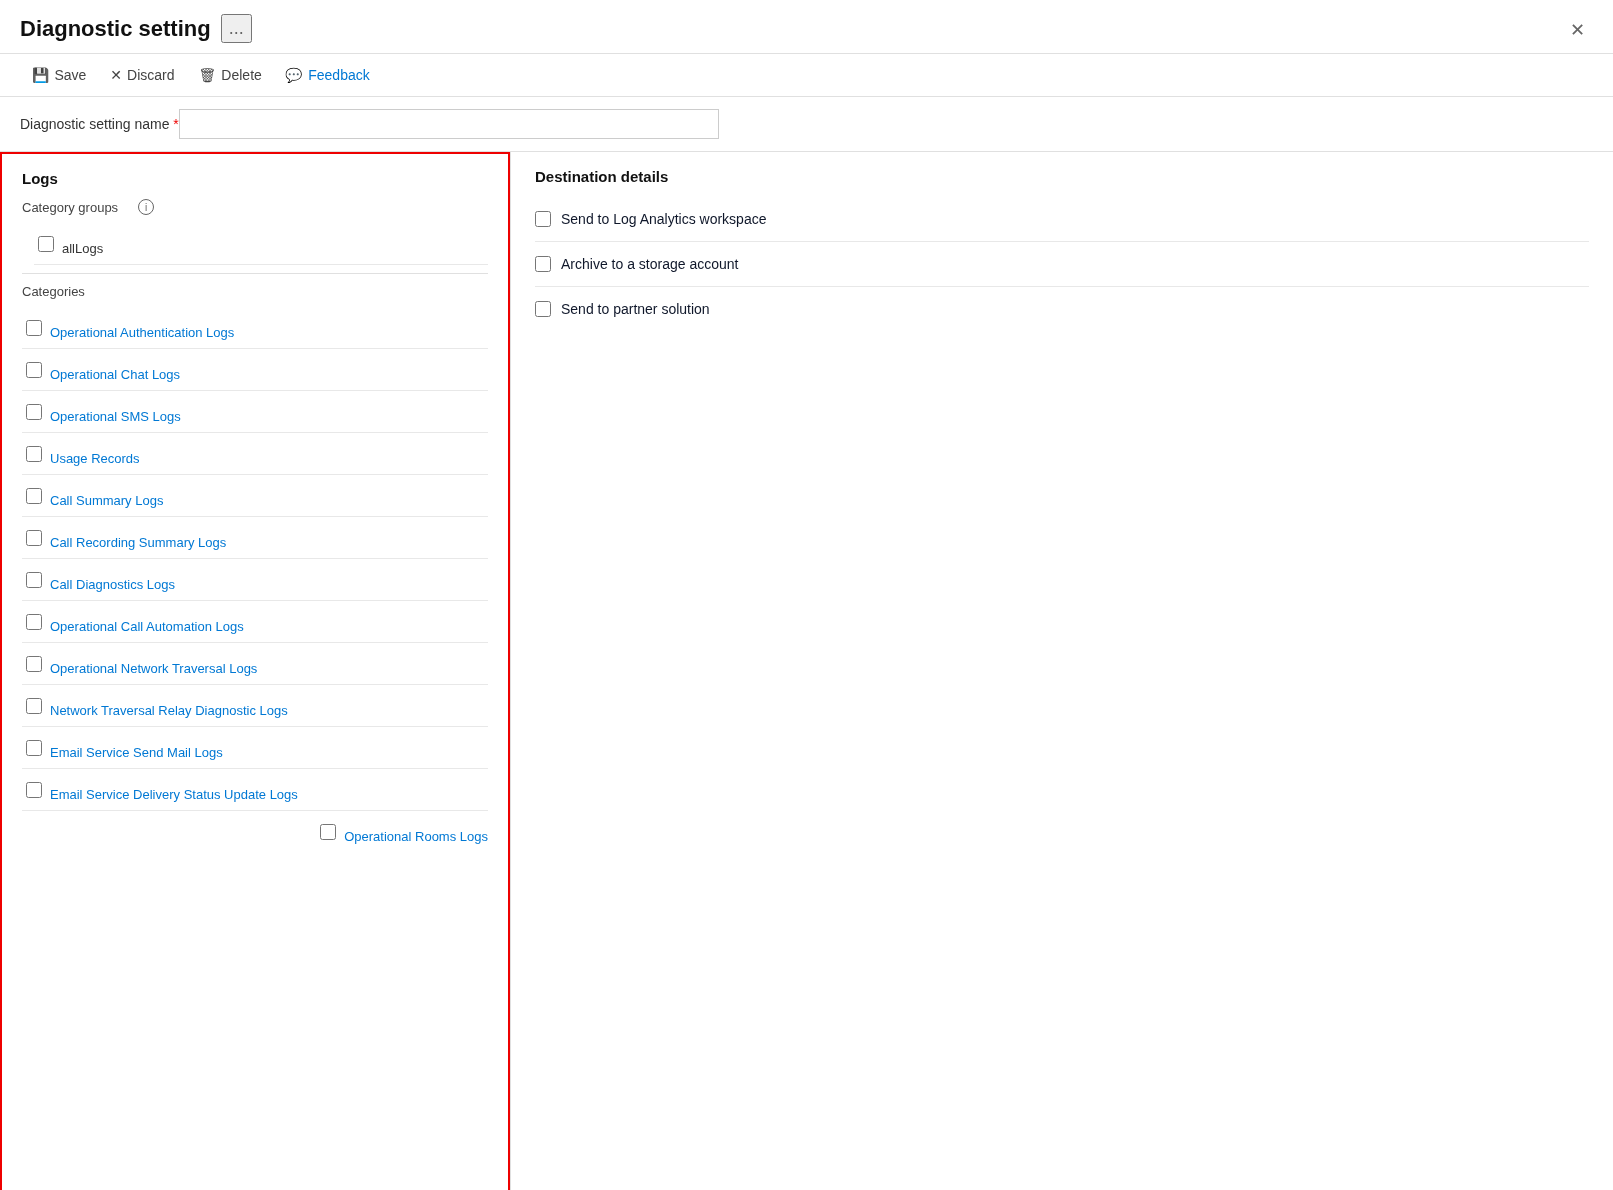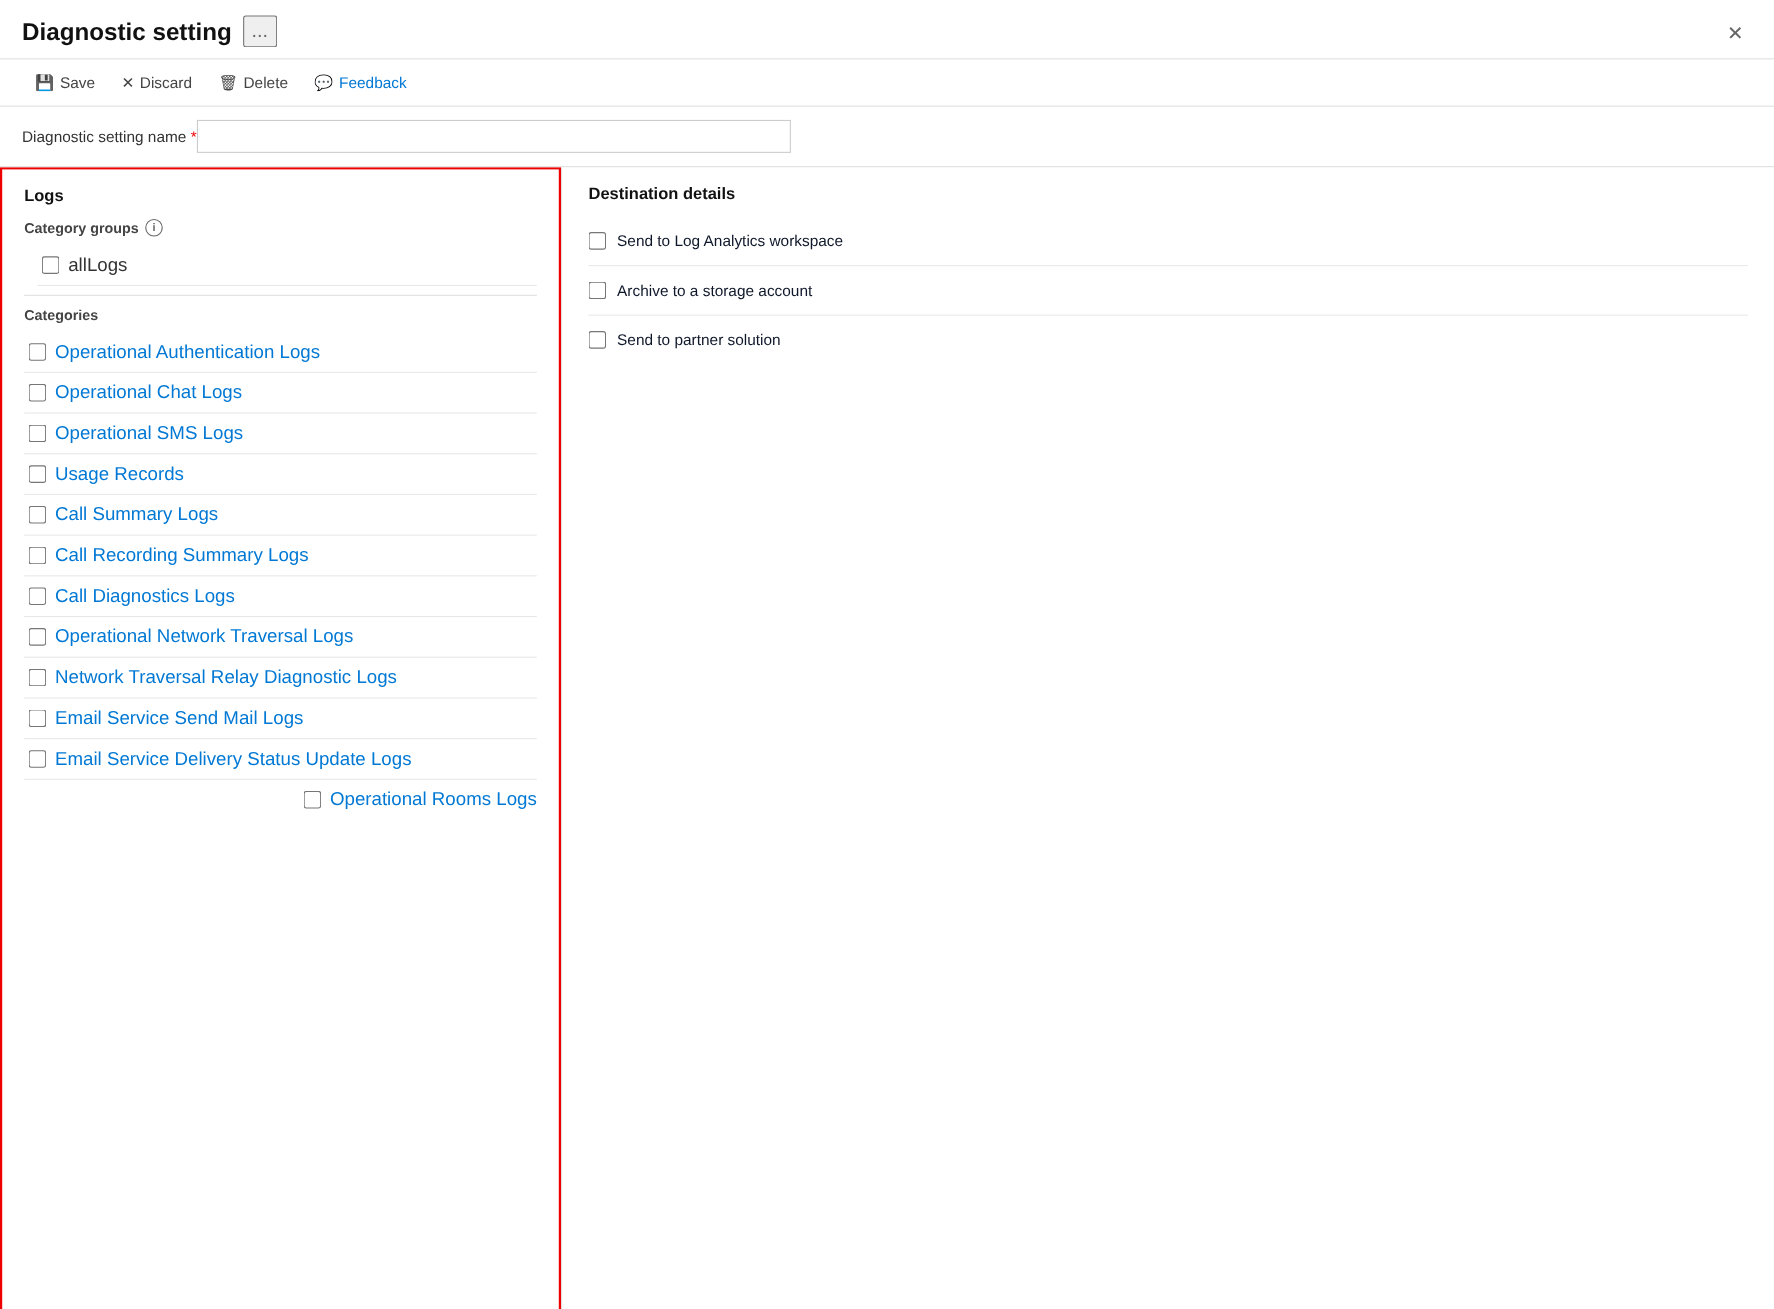--- a/index.html
+++ b/index.html
@@ -97,26 +97,26 @@
 
     .section-title {
       font-size: 15px;
       font-weight: 600;
       color: #111;
       margin-bottom: 12px;
     }
 
     .subsection-title {
       font-size: 13px;
-      font-weight: 700;
+      font-weight: 400;
       color: #444;
       margin-bottom: 8px;
       display: flex;
       align-items: flex-end;
-      gap: 6px;
+      gap: 20px;
     }
     .info-icon {
       display: inline-flex;
       align-items: center;
       justify-content: center;
       width: 16px;
       height: 16px;
       border-radius: 50%;
       border: 1px solid #666;
       font-size: 10px;
@@ -132,23 +132,24 @@
       border-bottom: 1px solid #e8e8e8;
     }
     .checkbox-row:last-child { border-bottom: none; justify-content: flex-end; }
     .checkbox-row input[type="checkbox"] {
       width: 16px;
       height: 16px;
       cursor: pointer;
       accent-color: #0078d4;
     }
     .checkbox-label {
-      font-size: 17px;
+      font-size: 13px;
       color: #0078d4;
       cursor: pointer;
+      margin-top: 10px;
     }
     .checkbox-label.black { color: #333; }
 
     .alllogs-row {
       margin-left: 12px;
     }
 
     .categories-section {
       margin-top: 10px;
     }
@@ -261,20 +262,24 @@
     </div>
           <div class="checkbox-row">
       <input type="checkbox" id="cat-5" style="">
       <label class="checkbox-label" for="cat-5">Call Recording Summary Logs</label>
     </div>
           <div class="checkbox-row">
       <input type="checkbox" id="cat-6" style="">
       <label class="checkbox-label" for="cat-6">Call Diagnostics Logs</label>
     </div>
           <div class="checkbox-row">
+      <input type="checkbox" id="cat-7" style="">
+      <label class="checkbox-label" for="cat-7">Operational Call Automation Logs</label>
+    </div>
+          <div class="checkbox-row">
       <input type="checkbox" id="cat-8" style="">
       <label class="checkbox-label" for="cat-8">Operational Network Traversal Logs</label>
     </div>
           <div class="checkbox-row">
       <input type="checkbox" id="cat-9" style="">
       <label class="checkbox-label" for="cat-9">Network Traversal Relay Diagnostic Logs</label>
     </div>
           <div class="checkbox-row">
       <input type="checkbox" id="cat-10" style="">
       <label class="checkbox-label" for="cat-10">Email Service Send Mail Logs</label>

